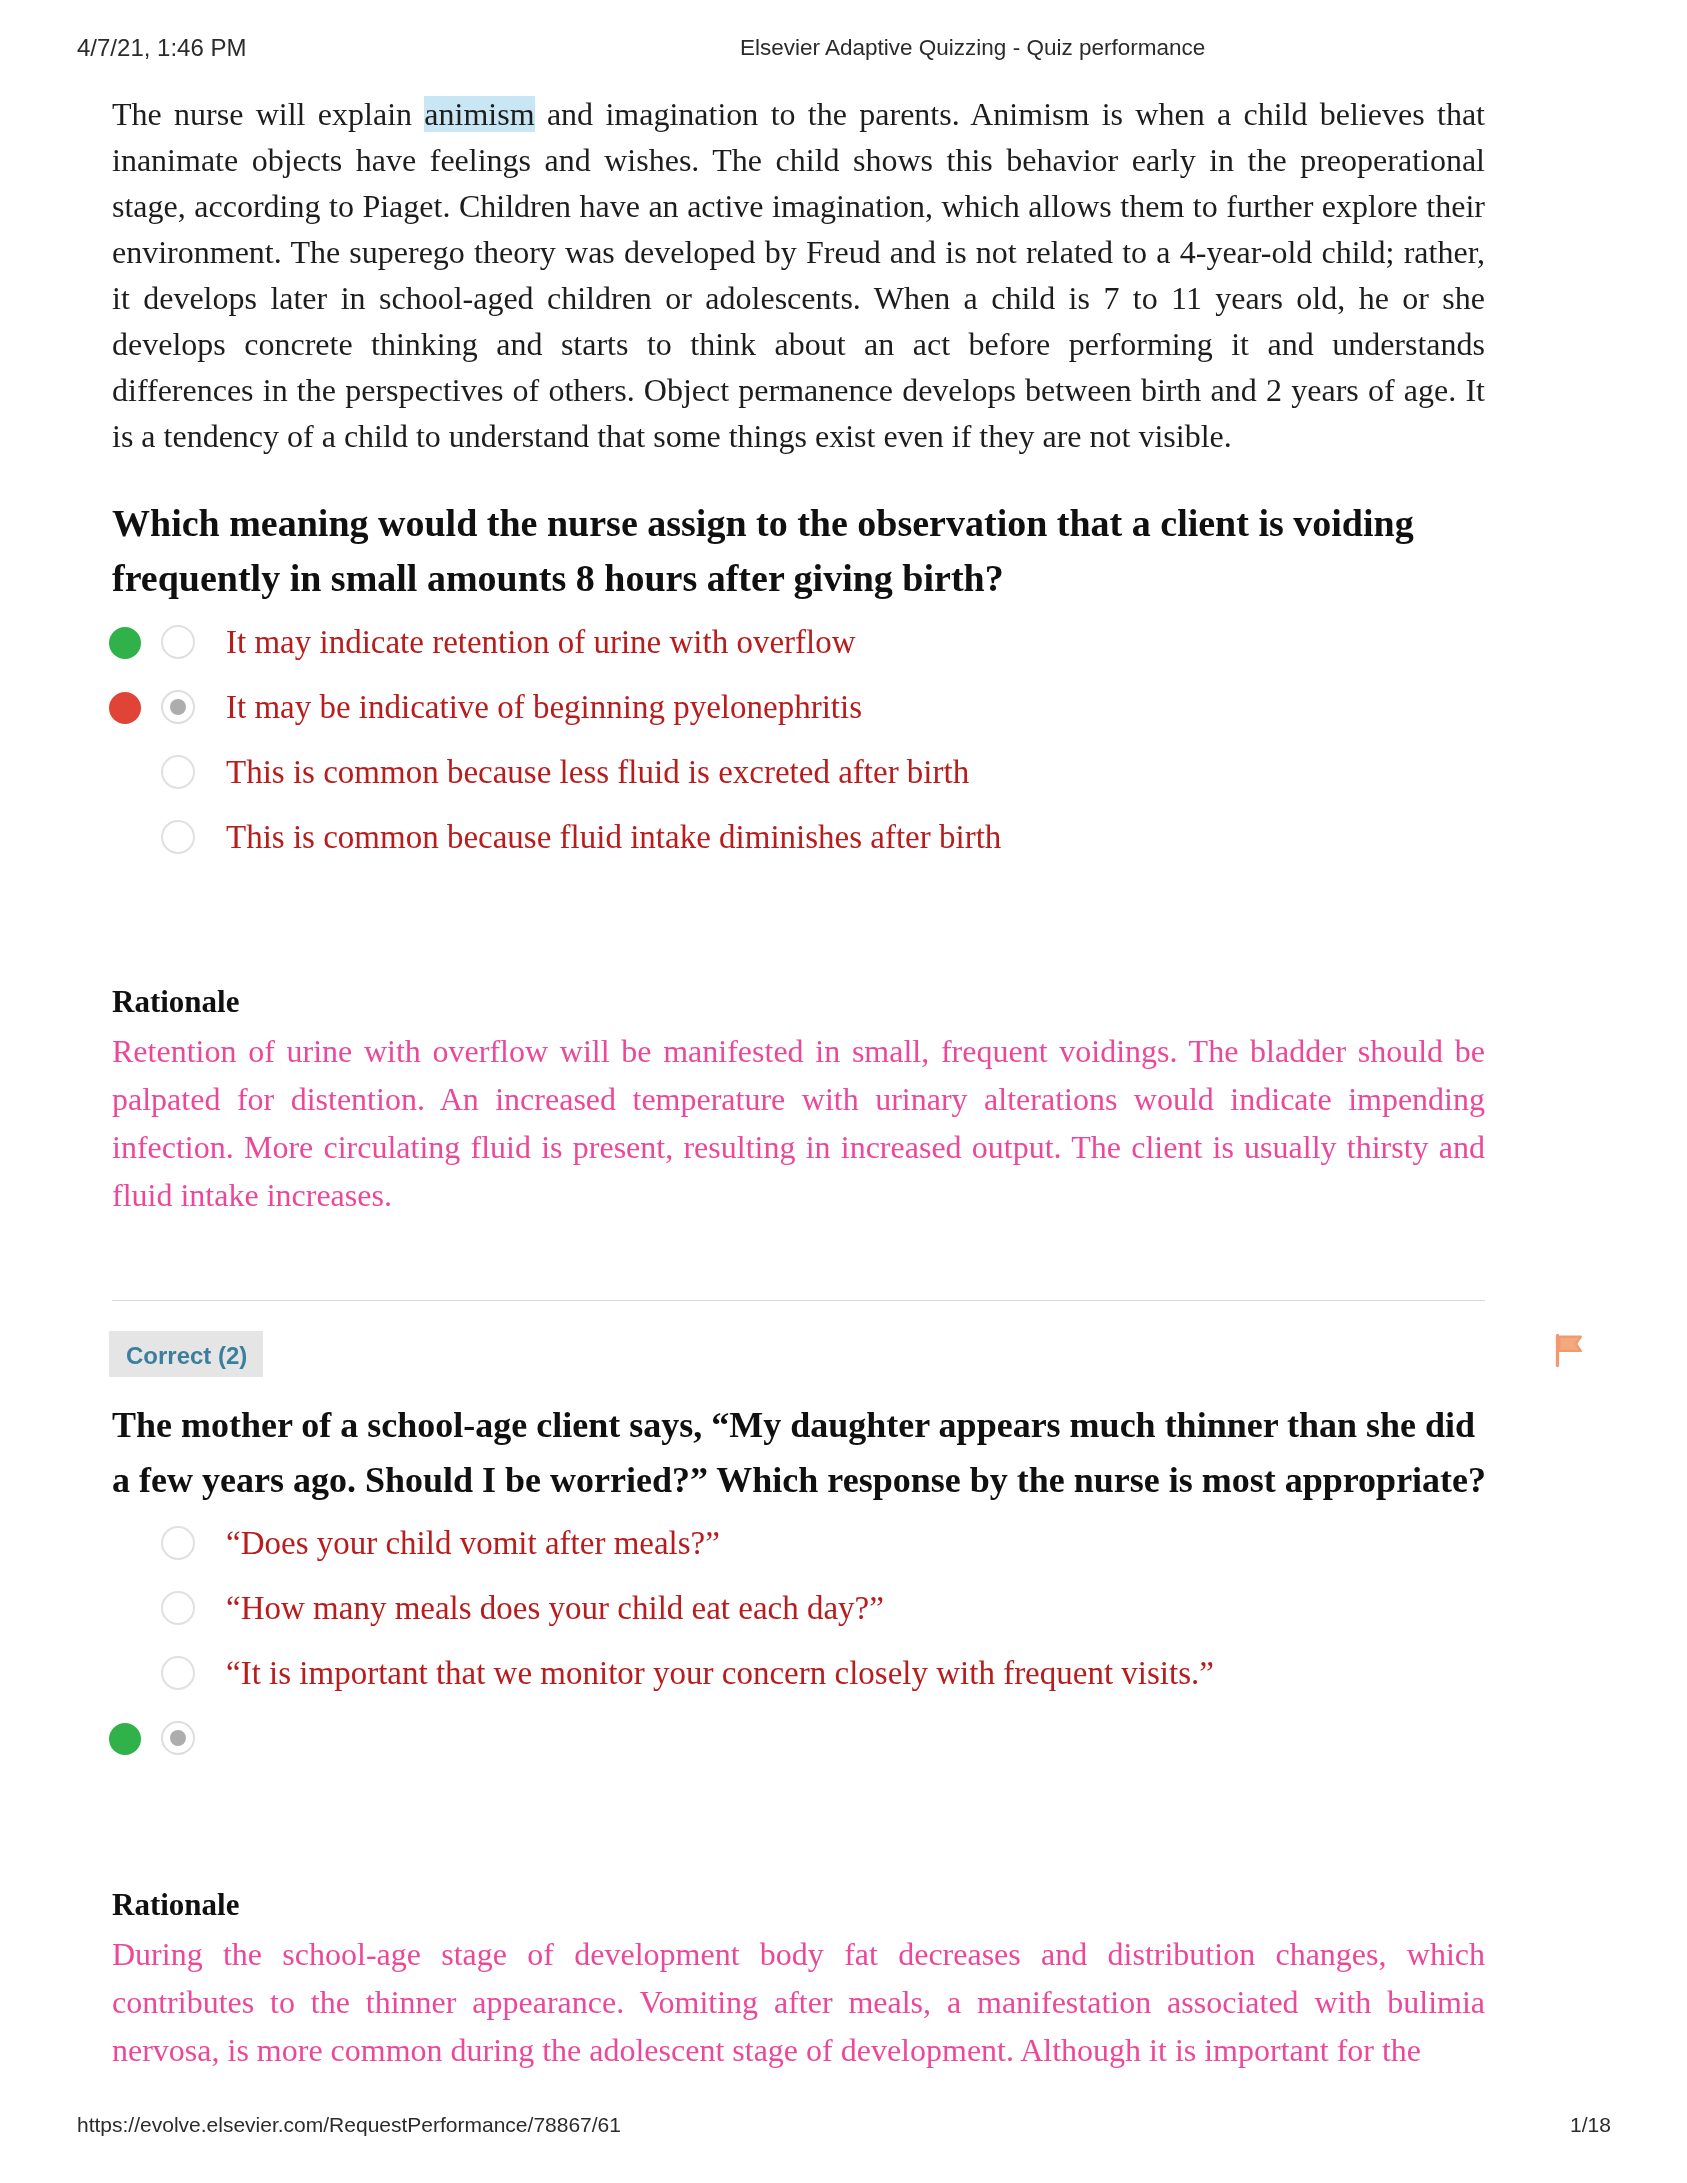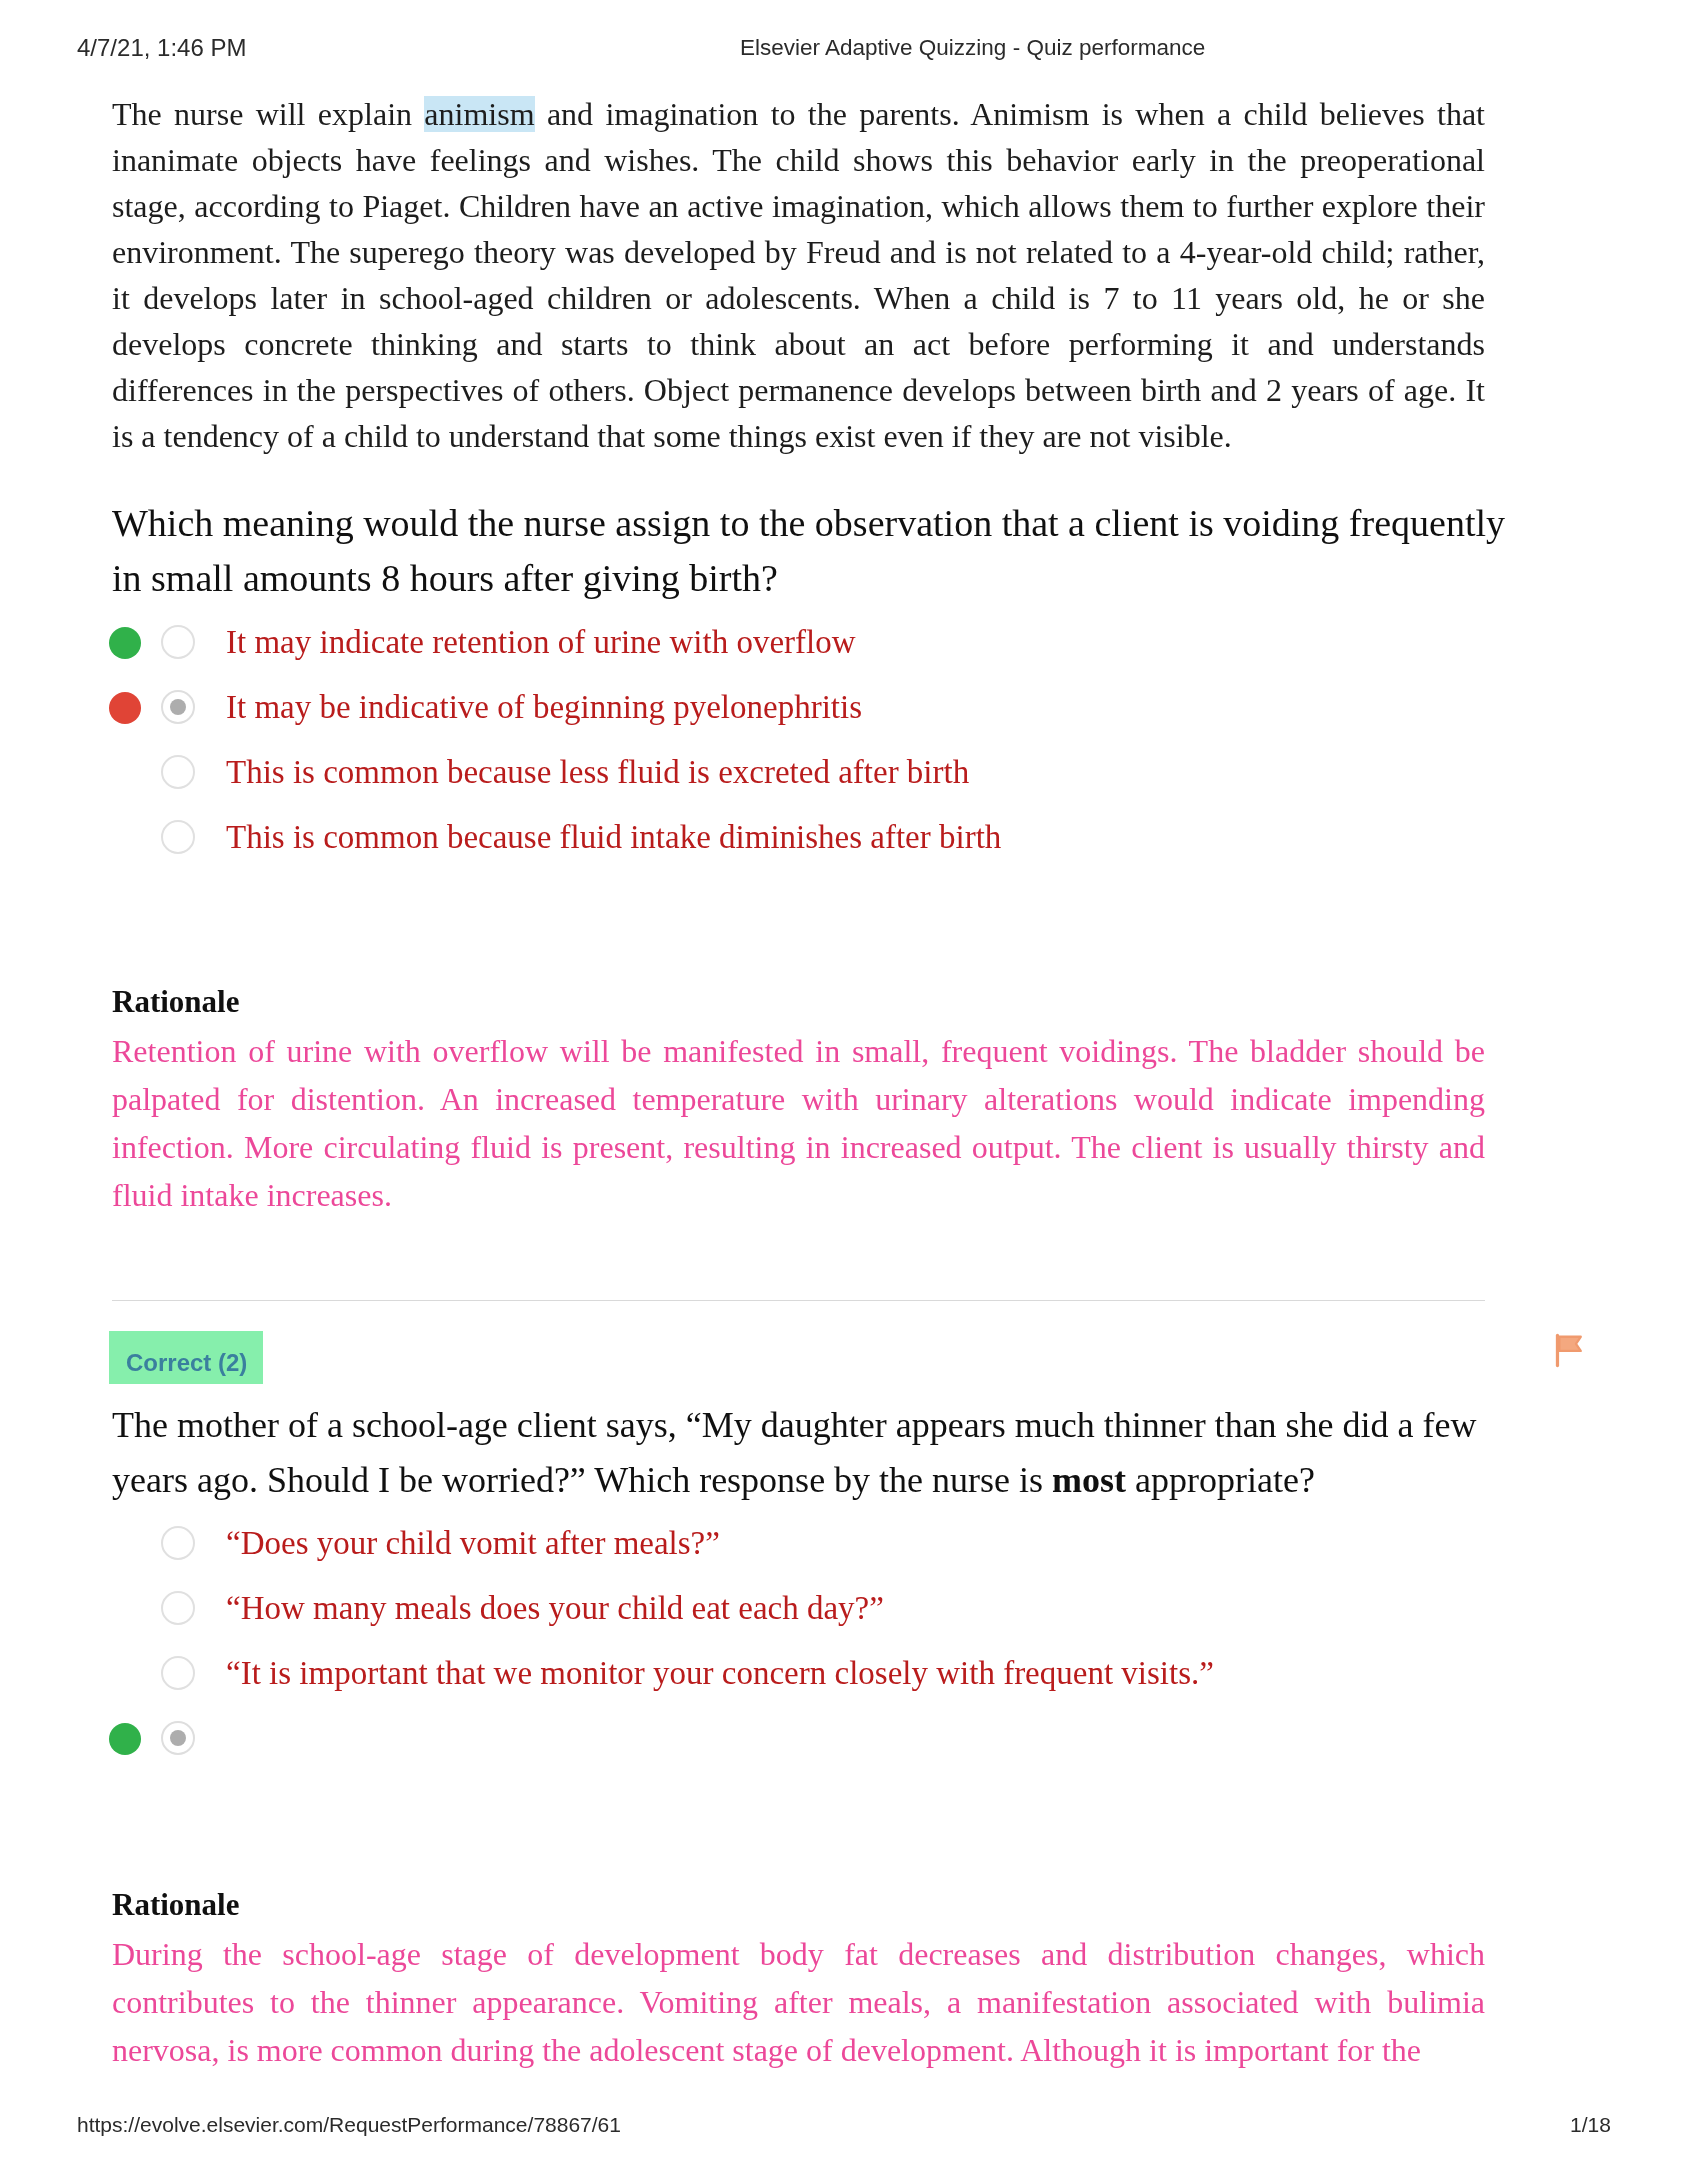--- a/index.html
+++ b/index.html
@@ -16,43 +16,43 @@
       font-family:"Liberation Sans",sans-serif;font-size:22.5px;color:#2b2b2b;}
 
   
   .col{position:absolute;left:112px;width:1373px;}
   .qcol{position:absolute;left:112px;width:1421px;}
   .qcol.w2{width:1381px;}
 
   p.para{margin:0;font-size:32px;line-height:46px;text-align:justify;color:#1d1d1d;}
   .hl{background:#c9e6f5;}
 
-  h2.qtext{margin:0;font-weight:normal;font-size:38px;line-height:55px;color:#101010;}
+  h2.qtext{margin:0;font-weight:bold;font-size:38px;line-height:55px;color:#101010;}
   h2.qtext.q2{font-size:36px;}
 
   .options{margin:0;padding:0;list-style:none;}
   .opt{position:relative;height:65px;display:flex;align-items:center;}
   .mark{position:absolute;left:-3.3px;top:50%;margin-top:-14.5px;width:32px;height:32px;border-radius:50%;}
   .mark.green{background:#30b14a;}
   .mark.red{background:#e04436;}
   .radio{position:absolute;left:49px;top:50%;margin-top:-16.5px;width:34px;height:34px;border-radius:50%;
          border:2px solid #e0e0e0;box-sizing:border-box;background:#fff;}
   .radio.sel{border-color:#dedede;}
   .radio.sel::after{content:"";position:absolute;left:50%;top:50%;
          width:16px;height:16px;margin:-8px 0 0 -8px;border-radius:50%;background:#adadad;}
   .opt .txt{margin-left:114px;font-size:33px;line-height:36px;color:#b91c1c;}
 
   h3.rat{margin:0;font-weight:bold;font-size:31px;line-height:38px;color:#101010;}
   p.ratbody{margin:6px 0 0 0;font-size:32px;line-height:48px;text-align:justify;color:#ec4899;}
 
   .rule{position:absolute;height:0.7px;background:#d9d9d9;}
 
-  .badge{display:inline-block;background:#86efac;color:#3a7f9e;
+  .badge{display:inline-block;background:#e5e5e5;color:#3a7f9e;
          font-family:"Liberation Sans",sans-serif;font-size:24px;font-weight:bold;
-         padding:19px 16px 8px 17px;line-height:26.4px;}
+         padding:12px 16px 8px 17px;line-height:26.4px;}
 
   .flag{position:absolute;}
 
   .footer{position:absolute;left:0;width:1688px;}
   .footer .url{position:absolute;left:77px;font-family:"Liberation Sans",sans-serif;
         font-size:21px;color:#2b2b2b;}
   .footer .pg{position:absolute;left:1570px;font-family:"Liberation Sans",sans-serif;
         font-size:21px;color:#2b2b2b;}
 </style>
 </head>

